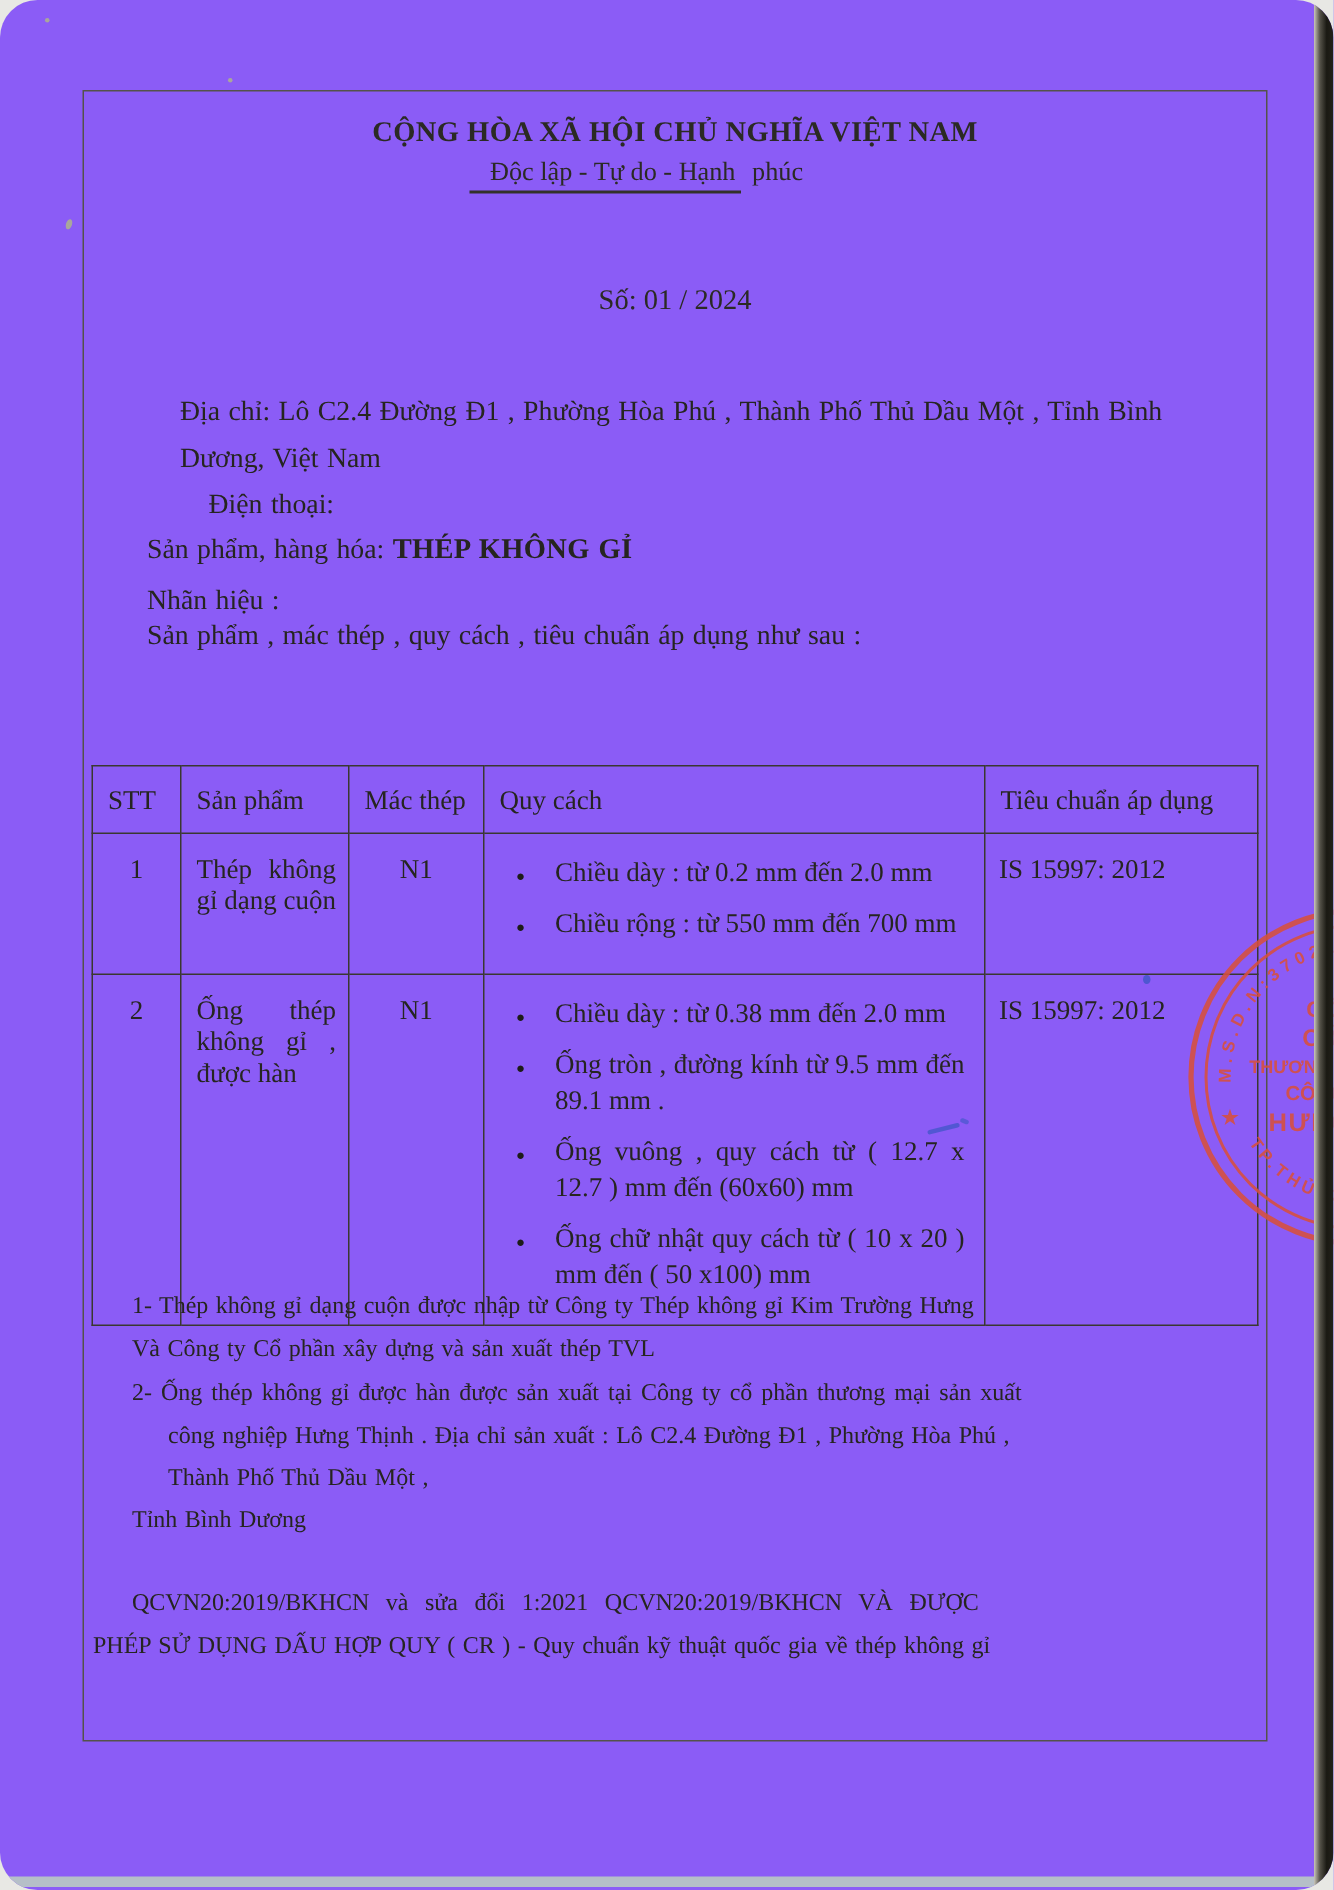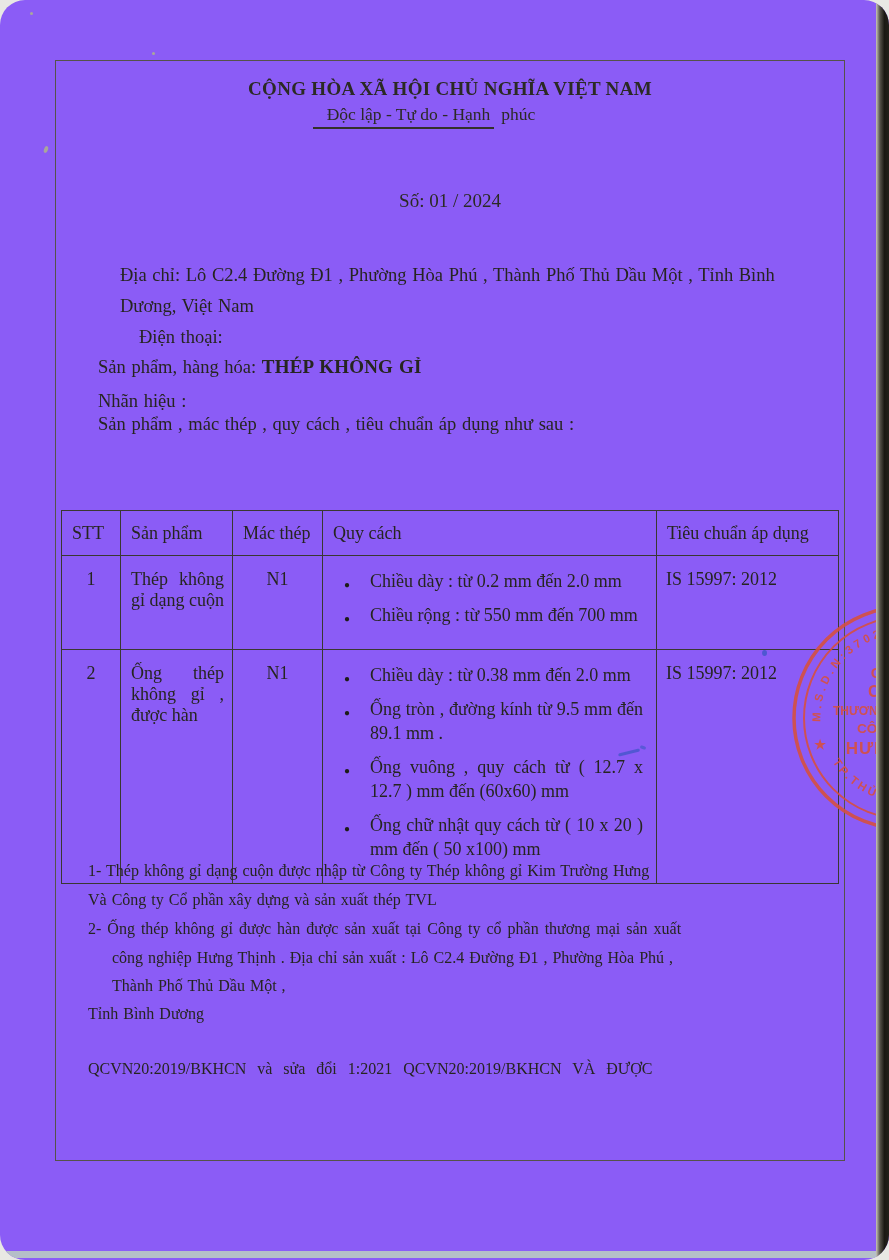--- a/index.html
+++ b/index.html
@@ -188,20 +188,21 @@
   </tbody>
     </table>
 
   <div class="note n1">1- Thép không gỉ dạng cuộn được nhập từ Công ty Thép không gỉ Kim Trường Hưng</div>
   <div class="note n2">Và Công ty Cổ phần xây dựng và sản xuất thép TVL</div>
   <div class="note n3">2- Ống thép không gỉ được hàn được sản xuất tại Công ty cổ phần thương mại sản xuất</div>
   <div class="note n4">công nghiệp Hưng Thịnh . Địa chỉ sản xuất : Lô C2.4 Đường Đ1 , Phường Hòa Phú ,</div>
   <div class="note n5">Thành Phố Thủ Dầu Một ,</div>
   <div class="note n6">Tỉnh Bình Dương</div>
   <div class="note n8">QCVN20:2019/BKHCN và sửa đổi 1:2021 QCVN20:2019/BKHCN VÀ ĐƯỢC</div>
+  <div class="note n9">PHÉP SỬ DỤNG DẤU HỢP QUY ( CR ) - Quy chuẩn kỹ thuật quốc gia về thép không gỉ</div>
 
   <svg class="stamp" viewBox="-135 -135 270 270">
     <circle cx="0" cy="0" r="111" fill="none" stroke="#d8503c" stroke-width="3.5"></circle>
     <circle cx="0" cy="0" r="101" fill="none" stroke="#d8503c" stroke-width="2"></circle>
     <defs>
       <path id="arcTop" d="M -83 16 A 84.5 84.5 0 1 1 83 16" fill="none"></path>
       <path id="arcBot" d="M -83 16 A 84.5 84.5 0 0 0 83 16" fill="none"></path>
     </defs>
     <text font-size="11.5" letter-spacing="3.5">
       <textPath href="#arcTop" startOffset="12">M.S.D.N:3702266660</textPath>

